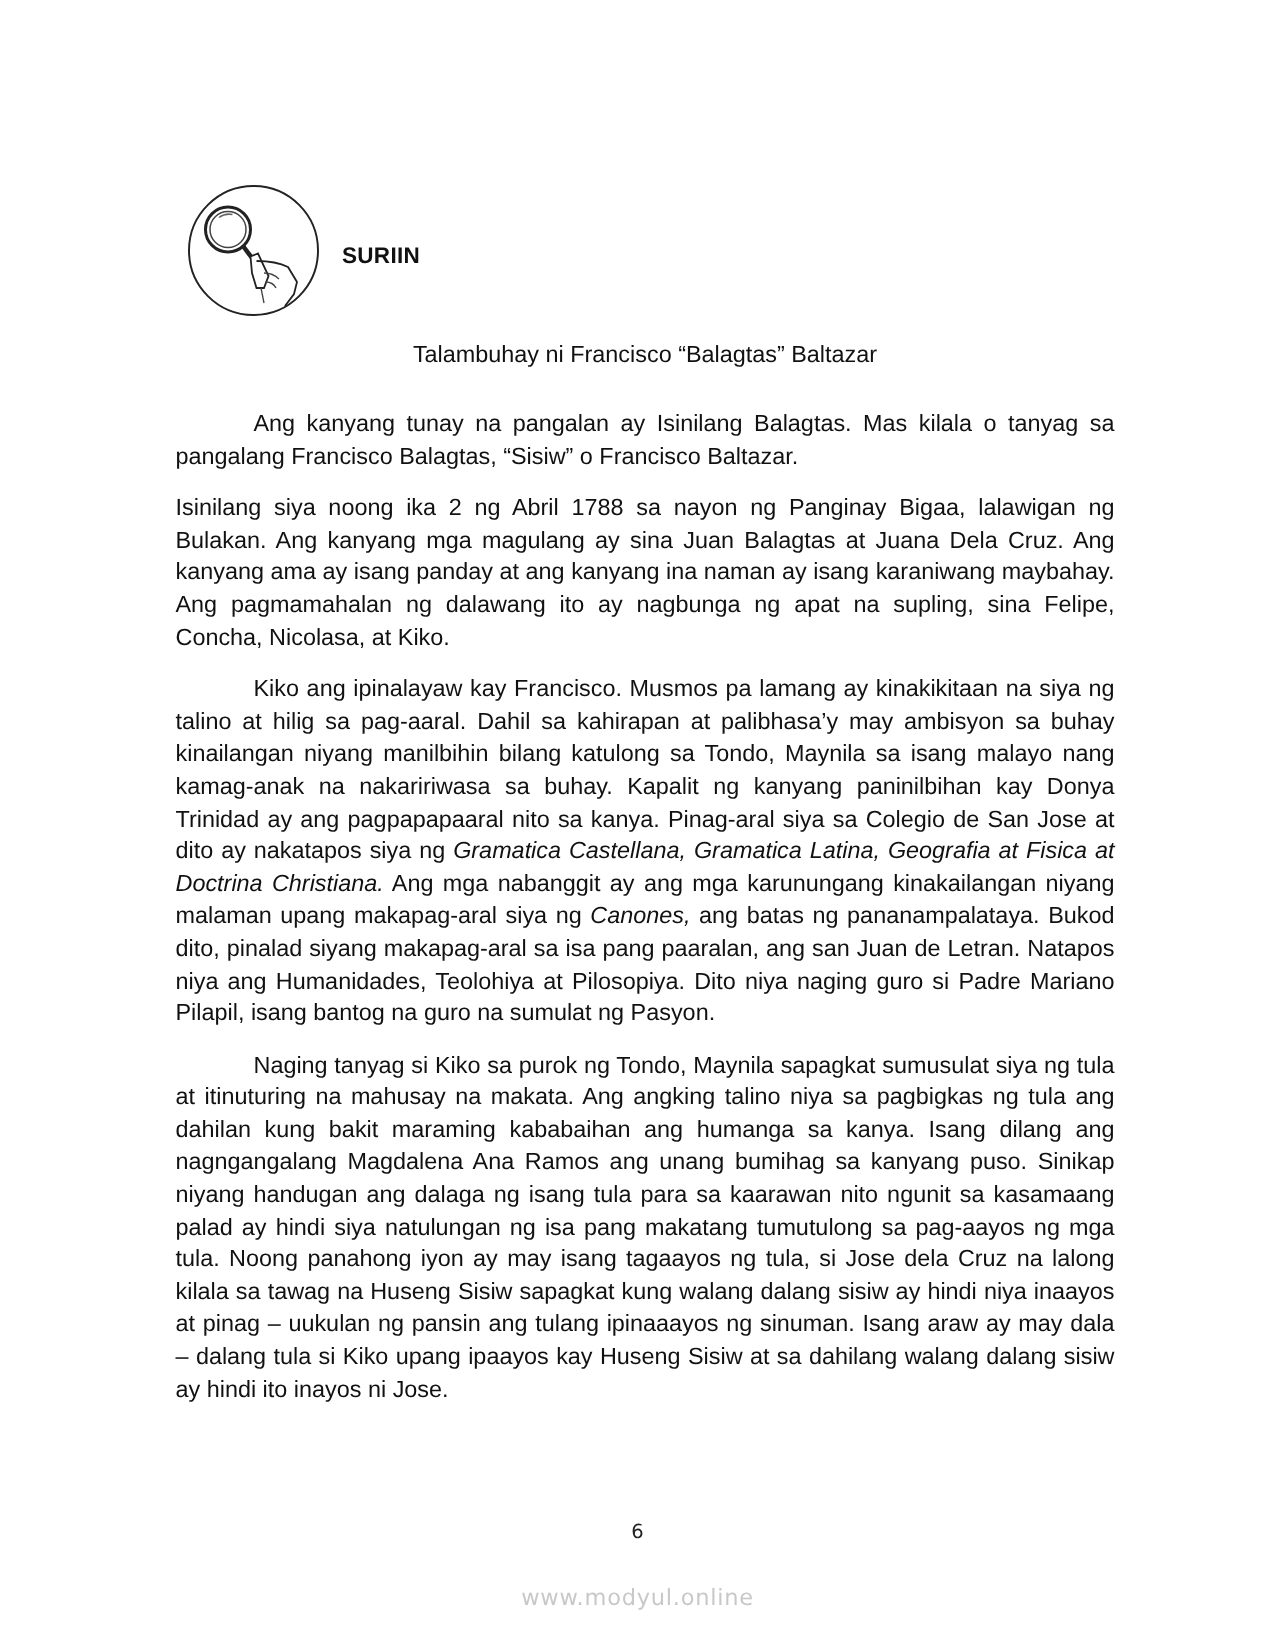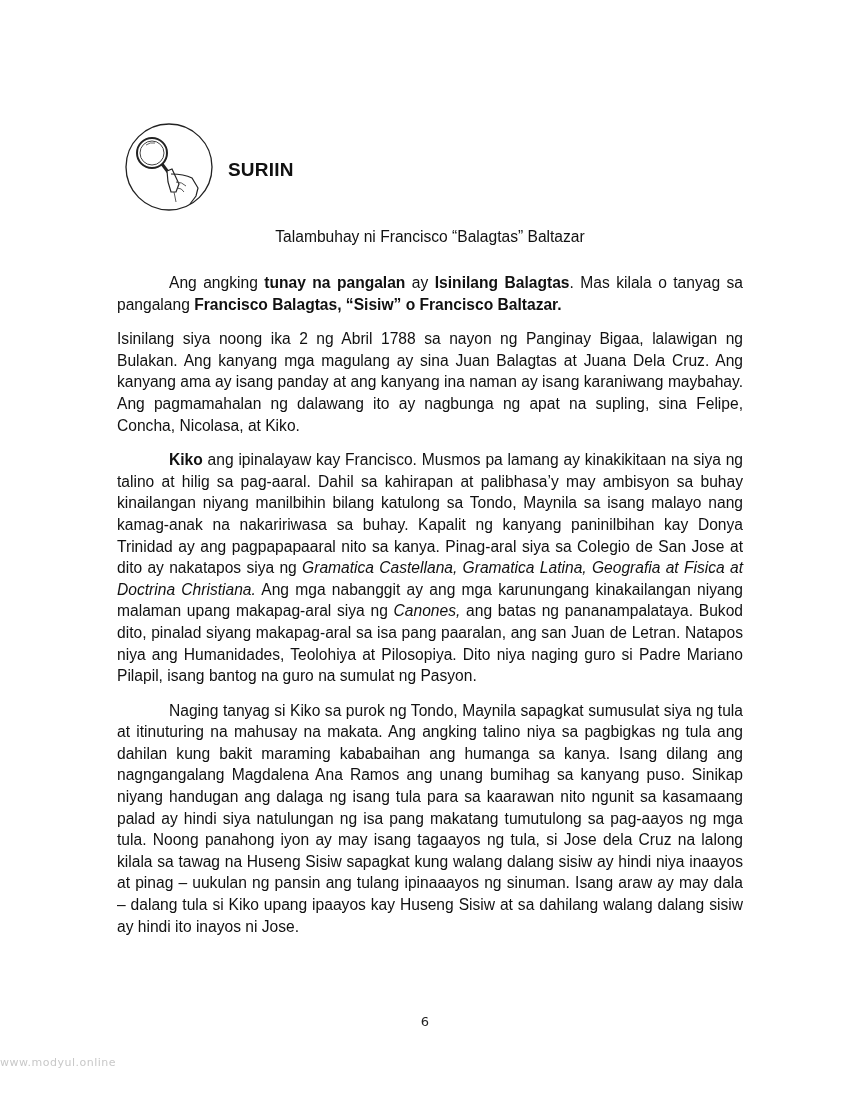--- a/index.html
+++ b/index.html
@@ -1,37 +1,37 @@
 <!DOCTYPE html>
 <html><head>
   <meta charset="utf-8">
   <style>
     html, body { margin: 0; padding: 0; background: #ffffff; }
     body { width: 850px; height: 1100px; position: relative; overflow: hidden; color: #111; }
     .page { position: absolute; left: 0; top: 0; width: 850px; height: 1100px; background: #fff; }
 
     .section-header { position: absolute; left: 124px; top: 122px; height: 90px; display: flex; align-items: center; }
     .section-icon { width: 90px; height: 90px; }
-    .section-title { font-family: "Liberation Sans", sans-serif; font-weight: bold; font-size: 19px; margin-left: 14px; margin-top: 6px; letter-spacing: 0.2px; }
+    .section-title { font-family: "Liberation Sans", sans-serif; font-weight: bold; font-size: 15px; margin-left: 14px; margin-top: 6px; letter-spacing: 0.2px; }
 
     .doc-title { position: absolute; left: 110px; width: 640px; top: 228px; text-align: center;
       font-family: "Liberation Sans", sans-serif; font-weight: normal; font-size: 15.6px; }
 
     .body-text { position: absolute; left: 117px; width: 626px; top: 272px;
       font-family: "Liberation Sans", sans-serif; font-size: 15.6px; line-height: 21.6px;
       text-align: justify; }
     .body-text p { margin: 0 0 13px 0; }
     .body-text p.indent { text-indent: 52px; }
-    .body-text b { font-weight: bold; }
+    .body-text b { font-weight: normal; }
     .body-text i { font-style: italic; }
 
     .page-number { position: absolute; left: 0; width: 850px; top: 1014px; text-align: center;
       font-family: "DejaVu Sans", sans-serif; font-size: 13px; color: #222; }
-    .watermark { position: absolute; left: 0; width: 850px; top: 1056px; 
-      font-family: "DejaVu Sans", sans-serif; font-size: 11px; color: #c8c8c8; letter-spacing: 0.5px; }
+    .watermark { position: absolute; left: 0; width: 850px; top: 1056px; text-align: center;
+      font-family: "DejaVu Sans", sans-serif; font-size: 15px; color: #c8c8c8; letter-spacing: 0.5px; }
   </style>
 </head>
 <body>
 
 <div class="page">
 
   <div class="section-header">
     <span class="section-icon">
       <svg width="90" height="90" viewBox="0 0 90 90">
         <circle cx="45" cy="45" r="43" fill="none" stroke="#222" stroke-width="1.3"></circle>
@@ -45,21 +45,21 @@
         <path d="M53 66 Q58 66 60 70" fill="none" stroke="#444" stroke-width="0.9"></path>
         <path d="M50 70 L52 80" fill="none" stroke="#444" stroke-width="0.9"></path>
       </svg>
     </span>
     <span class="section-title">SURIIN</span>
   </div>
 
   <div class="doc-title">Talambuhay ni Francisco “Balagtas” Baltazar</div>
 
   <div class="body-text">
-    <p class="indent"><span>Ang angking </span><b>tunay na pangalan</b><span> ay </span><b>Isinilang Balagtas</b><span>. Mas kilala o tanyag sa pangalang </span><b>Francisco Balagtas, “Sisiw” o Francisco Baltazar.</b></p>
+    <p class="indent"><span>Ang kanyang </span><b>tunay na pangalan</b><span> ay </span><b>Isinilang Balagtas</b><span>. Mas kilala o tanyag sa pangalang </span><b>Francisco Balagtas, “Sisiw” o Francisco Baltazar.</b></p>
     <p><span>Isinilang siya noong ika 2 ng Abril 1788 sa nayon ng Panginay Bigaa, lalawigan ng Bulakan. Ang kanyang mga magulang ay sina Juan Balagtas at Juana Dela Cruz. Ang kanyang ama ay isang panday at ang kanyang ina naman ay isang karaniwang maybahay. Ang pagmamahalan ng dalawang ito ay nagbunga ng apat na supling, sina Felipe, Concha, Nicolasa, at Kiko.</span></p>
     <p class="indent"><b>Kiko</b><span> ang ipinalayaw kay Francisco. Musmos pa lamang ay kinakikitaan na siya ng talino at hilig sa pag-aaral.  Dahil sa kahirapan at palibhasa’y may ambisyon sa buhay kinailangan niyang manilbihin bilang katulong sa Tondo, Maynila sa isang malayo nang kamag-anak na nakaririwasa sa buhay. Kapalit ng kanyang paninilbihan kay Donya Trinidad ay ang pagpapapaaral nito sa kanya. Pinag-aral siya sa Colegio de San Jose at dito ay nakatapos siya ng </span><i>Gramatica Castellana, Gramatica Latina, Geografia at Fisica at Doctrina Christiana.</i><span> Ang mga nabanggit ay ang mga karunungang kinakailangan niyang malaman upang makapag-aral siya ng </span><i>Canones,</i><span> ang batas ng pananampalataya. Bukod dito, pinalad siyang makapag-aral sa isa pang paaralan, ang san Juan de Letran. Natapos niya ang Humanidades, Teolohiya at Pilosopiya. Dito niya naging guro si Padre Mariano Pilapil, isang bantog na guro na sumulat ng Pasyon.</span></p>
     <p class="indent"><span>Naging tanyag si Kiko sa purok ng Tondo, Maynila sapagkat sumusulat siya ng tula at itinuturing na mahusay na makata. Ang angking talino niya sa pagbigkas ng tula ang dahilan kung bakit maraming kababaihan ang humanga sa kanya. Isang dilang ang nagngangalang Magdalena Ana Ramos ang unang bumihag sa kanyang puso. Sinikap niyang handugan ang dalaga ng isang tula para sa kaarawan nito ngunit sa kasamaang palad ay hindi siya natulungan ng isa pang makatang tumutulong sa pag-aayos ng mga tula. Noong panahong iyon ay may isang tagaayos ng tula, si Jose dela Cruz na lalong kilala sa tawag na Huseng Sisiw sapagkat kung walang dalang sisiw ay hindi niya inaayos at pinag – uukulan ng pansin ang tulang ipinaaayos ng sinuman. Isang araw ay may dala – dalang tula si Kiko upang ipaayos kay Huseng Sisiw at sa dahilang walang dalang sisiw ay hindi ito inayos ni Jose.</span></p>
   </div>
 
   <div class="page-number">6</div>
   <div class="watermark">www.modyul.online</div>
 </div>
 
 </body></html>

